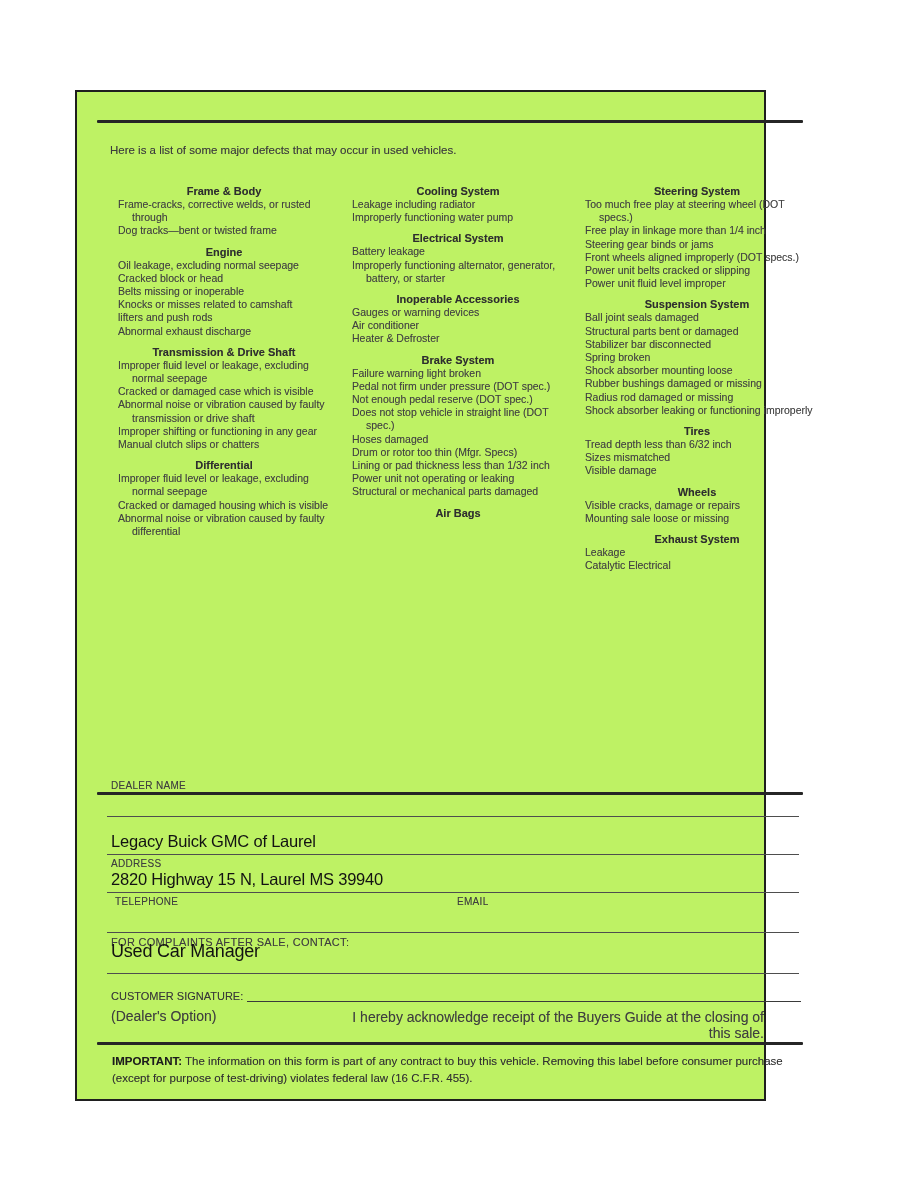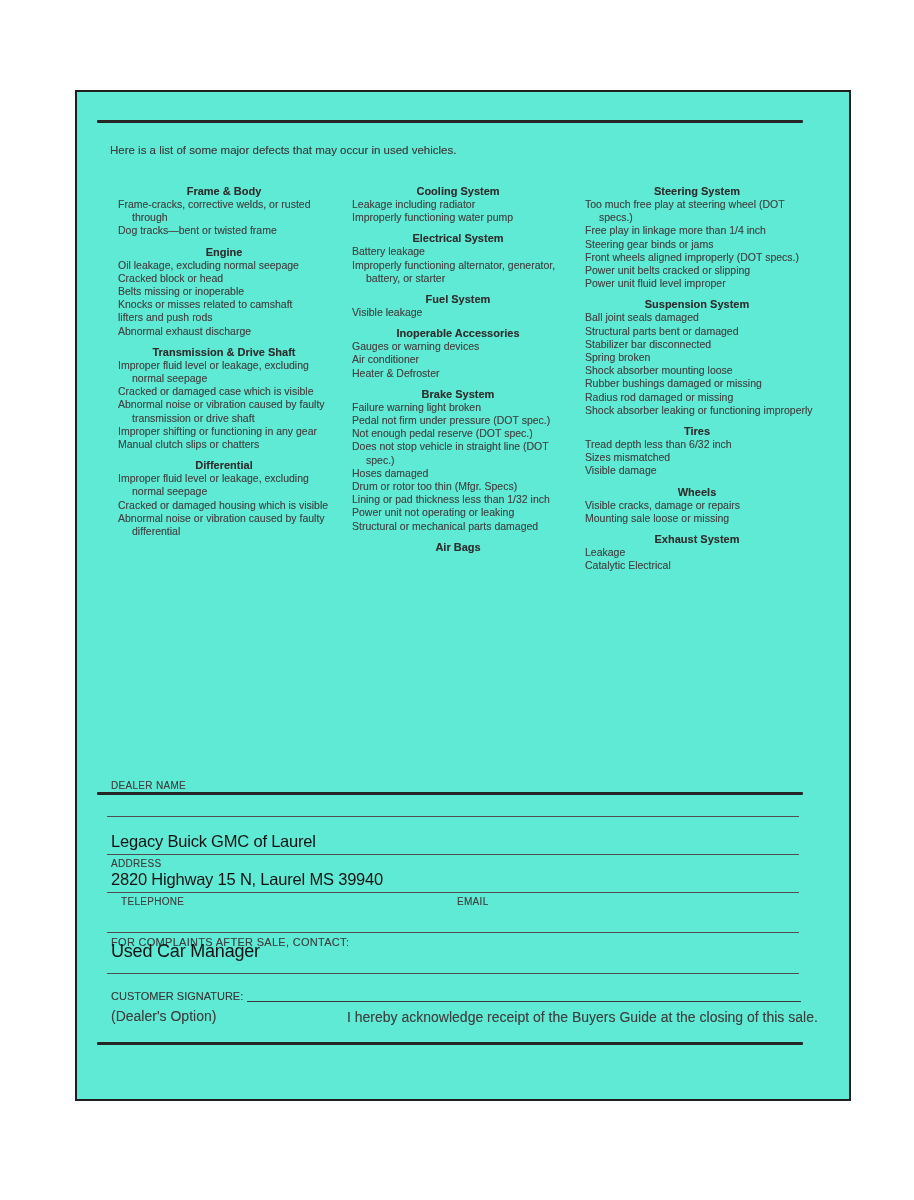--- a/index.html
+++ b/index.html
@@ -2,22 +2,22 @@
 <html><head>
 <meta charset="utf-8">
 <style>
   * { margin:0; padding:0; box-sizing:border-box; }
   html,body { background:#ffffff; }
   body { font-family:"Liberation Sans", sans-serif; }
   .canvas {
     position:relative; width:914px; height:1200px; background:#ffffff; overflow:hidden;
   }
   .page {
-    position:absolute; left:75px; top:90px; width:776px; height:1011px;
-    background:#5eead4; border:2px solid #1f1f1f;
+    position:absolute; left:75px; top:90px; width:691px; height:1011px;
+    background:#bef264; border:2px solid #1f1f1f;
   }
   .rule { position:absolute; left:20px; width:706px; height:3px; background:#262626; border-radius:1px; }
   .thin-line { position:absolute; left:30px; width:692px; height:1px; background:#4e4e4e; }
   .intro {
     position:absolute; left:33px; top:52px; font-size:11.5px; color:#3c3c3c;
     text-shadow:0 0 0.4px rgba(70,70,70,0.45);
   }
   .col {
     position:absolute; top:92px; color:#424242;
     text-shadow:0 0 0.4px rgba(70,70,70,0.4);
@@ -89,24 +89,20 @@
           <div class="heading">Cooling System</div>
           <div class="item">Leakage including radiator</div>
           <div class="item">Improperly functioning water pump</div>
         </div>
         <div class="section">
           <div class="heading">Electrical System</div>
           <div class="item">Battery leakage</div>
           <div class="item">Improperly functioning alternator, generator, battery, or starter</div>
         </div>
         <div class="section">
-          <div class="heading">Fuel System</div>
-          <div class="item">Visible leakage</div>
-        </div>
-        <div class="section">
           <div class="heading">Inoperable Accessories</div>
           <div class="item">Gauges or warning devices</div>
           <div class="item">Air conditioner</div>
           <div class="item">Heater &amp; Defroster</div>
         </div>
         <div class="section">
           <div class="heading">Brake System</div>
           <div class="item">Failure warning light broken</div>
           <div class="item">Pedal not firm under pressure (DOT spec.)</div>
           <div class="item">Not enough pedal reserve (DOT spec.)</div>
@@ -164,32 +160,36 @@
 
     <div class="thin-line" style="top:724px"></div>
     <div class="abs field-label" style="left:34px; top:688px">DEALER NAME</div>
     <div class="abs field-value" style="left:34px; top:740px">Legacy Buick GMC of Laurel</div>
 
     <div class="thin-line" style="top:762px"></div>
     <div class="abs field-label" style="left:34px; top:766px">ADDRESS</div>
     <div class="abs field-value" style="left:34px; top:778px">2820 Highway 15 N, Laurel MS 39940</div>
 
     <div class="thin-line" style="top:800px"></div>
-    <div class="abs field-label" style="left:44px; top:804px">TELEPHONE</div>
+    <div class="abs field-label" style="left:38px; top:804px">TELEPHONE</div>
     <div class="abs field-label" style="left:380px; top:804px">EMAIL</div>
 
     <div class="thin-line" style="top:840px"></div>
     <div class="abs field-label" style="left:34px; top:844px; font-size:11px">FOR COMPLAINTS AFTER SALE, CONTACT:</div>
     <div class="abs field-value" style="left:34px; top:849px; font-size:18px">Used Car Manager</div>
     <div class="thin-line" style="top:881px"></div>
 
     <div class="sig-row" style="left:34px; top:896px; width:690px">
       <span class="sig-label">CUSTOMER SIGNATURE:</span>
       <span class="sig-line"></span>
     </div>
     <div class="abs small-note" style="left:34px; top:916px">(Dealer's Option)</div>
     <div class="abs small-note" style="left:270px; top:917px">I hereby acknowledge receipt of the Buyers Guide at the closing of this sale.</div>
 
     <div class="rule" style="top:950px"></div>
 
+    <div class="important">
+      <b>IMPORTANT:</b>
+      <span>The information on this form is part of any contract to buy this vehicle.  Removing this label before consumer purchase (except for purpose of test-driving) violates federal law (16 C.F.R. 455).</span>
+    </div>
 
   </div>
 </div>
 
 </body></html>

